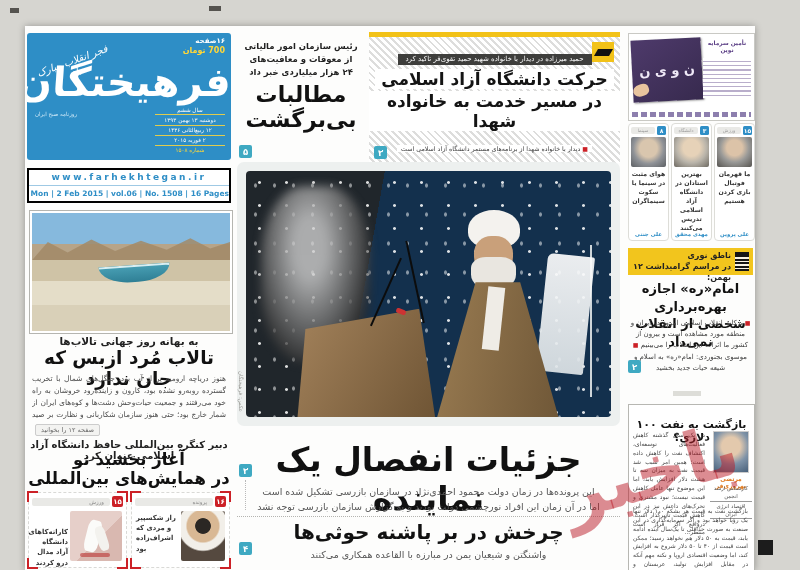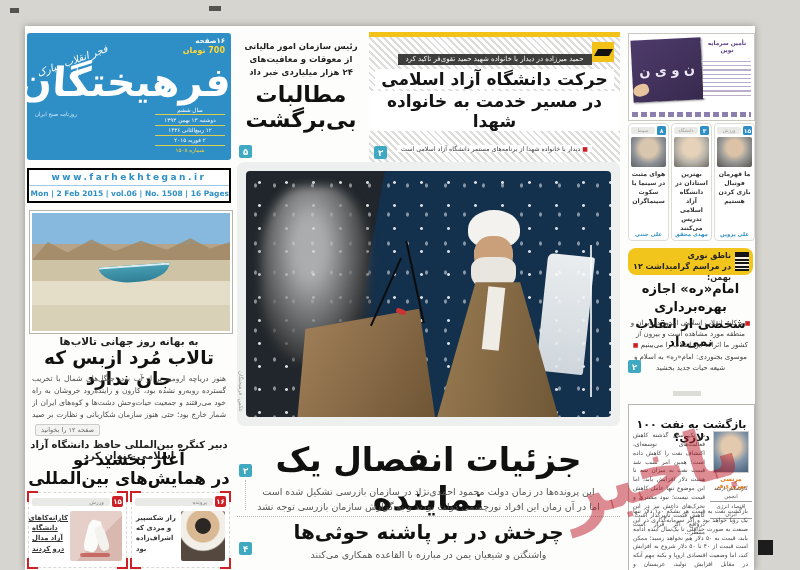--- a/index.html
+++ b/index.html
@@ -109,21 +109,21 @@
     background:repeating-linear-gradient(#fff 0 3px,#b9aecb 3px 4.2px);}
   .adcontact{position:absolute;left:3px;bottom:3px;right:3px;height:5px;
     background:repeating-linear-gradient(90deg,#8d7fae 0 6px,#fff 6px 9px);}
   .qbox{position:absolute;top:0;width:39px;height:116px;border:1px solid #ddddd8;border-radius:4px;background:#fff;}
   .qhead{display:flex;align-items:center;gap:2px;margin:2px;}
   .qlabel{flex:1;background:#e9e9e6;color:#999;font-size:4.6px;text-align:center;border-radius:2px;padding:1px 0;}
   .qnum{width:9px;height:9px;background:#2e8ec6;color:#fff;font-size:6px;font-weight:bold;display:flex;align-items:center;justify-content:center;border-radius:1.5px;}
   .qphoto{margin:0 2px;height:30px;border-radius:2px;background:radial-gradient(circle at 50% 38%,#d9c6ae 0 34%,#8f9297 60%,#5c5f63 100%);}
   .qtext{font-size:6.2px;font-weight:bold;color:#333;line-height:1.45;margin:3px 2px 0;}
   .qname{position:absolute;bottom:3px;left:0;width:100%;font-size:5.4px;font-weight:bold;color:#2e8ec6;text-align:center;}
-  #ykicker{left:603px;top:222px;width:125px;height:27px;background:#f2c51d;border-radius:8px;}
+  #ykicker{left:603px;top:222px;width:125px;height:27px;background:#f2c51d;}
   .yk-icon{position:absolute;right:4px;top:4px;width:14px;height:19px;background:#151515;
     box-shadow:inset 0 3px 0 #151515;
     background-image:repeating-linear-gradient(#151515 0 2px,#f7f2e3 2px 3.5px);}
   .yk-text{position:absolute;right:22px;top:3px;left:4px;font-size:8px;font-weight:bold;color:#222;line-height:1.35;text-align:right;}
   .body-xs{font-size:7px;color:#3d3d3d;line-height:1.6;}
   .ribbon{background:#2789c7;color:#fff;font-size:8px;font-weight:bold;padding:2px 8px;border-radius:2px;display:inline-flex;align-items:center;gap:4px;}
   .ribbon .pt{width:7px;height:7px;background:#fff;clip-path:polygon(0 100%,100% 0,70% 0,0 70%);}
   #notebox{left:603px;top:378px;width:125px;height:166px;border:1px solid #b7b7b2;background:#fff;overflow:hidden;}
   .note-hl{font-size:11px;font-weight:800;color:#141414;text-align:center;margin-top:13px;}
   .note-photo{position:absolute;right:5px;top:26px;width:34px;height:40px;border:1px solid #ccc;
@@ -204,21 +204,21 @@
     <div style="display:flex;align-items:center;gap:2px;margin:3px 3px 0;">
       <span class="rbadge">۱۵</span>
       <span class="tz-label" style="flex:1;">ورزش</span>
     </div>
     <div class="abs" style="right:4px;top:18px;width:52px;height:50px;border-radius:2px;overflow:hidden;
          background:linear-gradient(135deg,#e6cfc9 0 55%,#d9b8b0 55% 100%);">
       <div style="position:absolute;left:30%;top:18%;width:26%;height:64%;background:#fbfbf9;transform:rotate(14deg);border-radius:30%;"></div>
       <div style="position:absolute;left:52%;top:30%;width:20%;height:50%;background:#f3f2ee;transform:rotate(-18deg);border-radius:30%;"></div>
       <div style="position:absolute;left:20%;bottom:8%;width:56%;height:8%;background:#b33;opacity:.6;border-radius:2px;"></div>
     </div>
-    <div class="abs tz-text" style="left:3px;top:20px;width:36px;text-align:left;text-decoration:underline;">کاراته‌کاهای دانشگاه آزاد مدال درو کردند</div>
+    <div class="abs tz-text" style="left:3px;top:34px;width:36px;text-align:right;">کاراته‌کاهای دانشگاه آزاد مدال درو کردند</div>
   </div>
 
   <div class="abs rtl" style="left:212px;top:6px;width:128px;height:126px;">
     <div class="c kicker" style="font-size:8.5px;line-height:1.5;margin-top:8px;">
       <div>رئیس سازمان امور مالیاتی</div>
       <div>از معوقات و معافیت‌های</div>
       <div>۲۴ هزار میلیاردی خبر داد</div>
     </div>
     <div class="c hl" style="font-size:22px;margin-top:4px;">مطالبات</div>
     <div class="c hl" style="font-size:22px;">بی‌برگشت</div>

